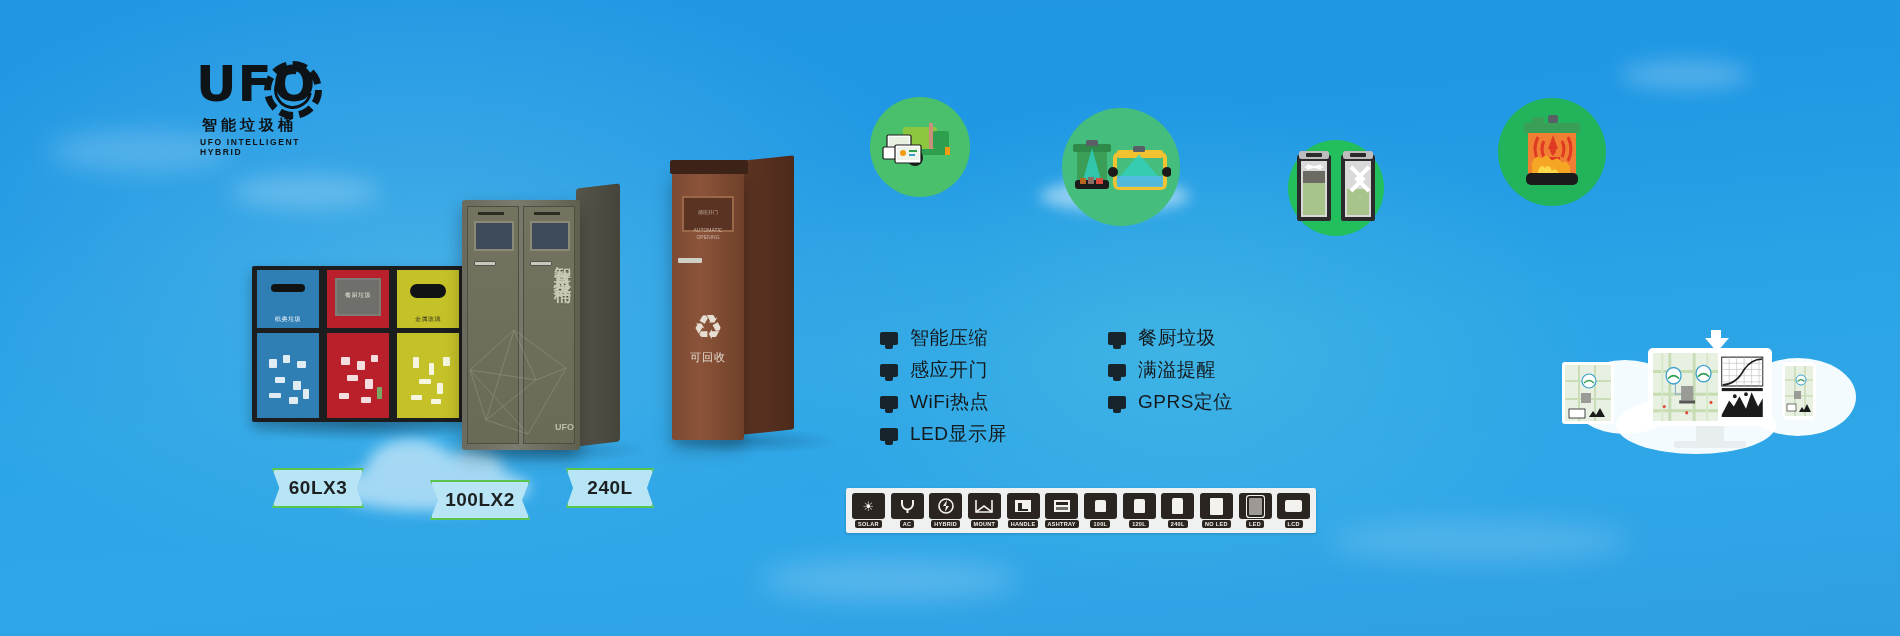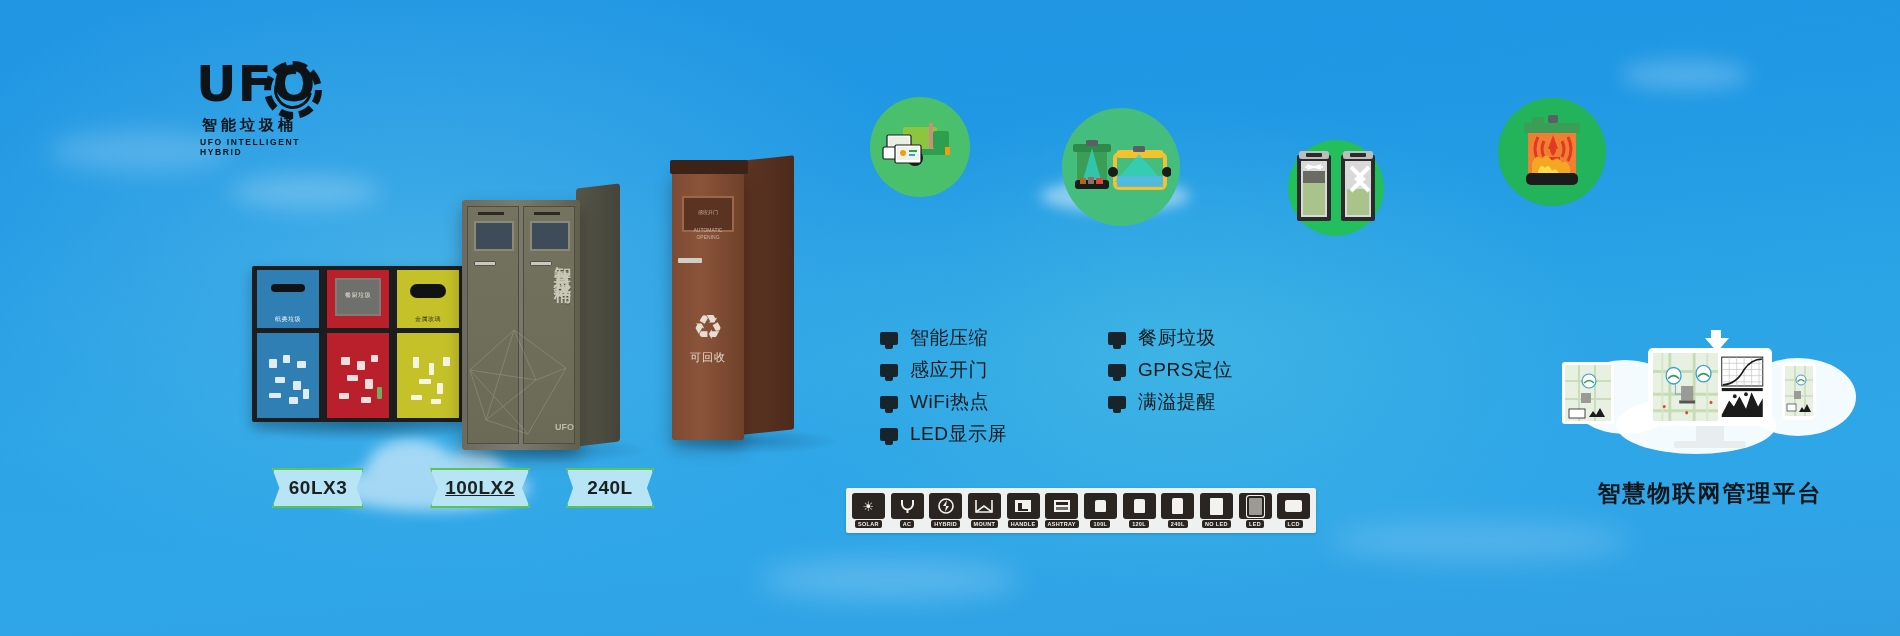--- a/index.html
+++ b/index.html
@@ -150,21 +150,21 @@
      font-size:11px; color:#e6ded2; letter-spacing:1px; }
 
   
   .cap {
     position:absolute; height:40px; background:#b7e5f5; border:2px solid #59c44f;
     display:flex; align-items:center; justify-content:center;
     font-size:19px; font-weight:700; color:#1d2021; letter-spacing:.5px;
     clip-path: polygon(0 0, 100% 0, 92% 50%, 100% 100%, 0 100%, 8% 50%);
   }
   #cap-1 { left:272px; top:468px; width:92px; }
-  #cap-2 { left:430px; top:468px; width:100px;text-decoration:underline; }
+  #cap-2 { left:430px; top:480px; width:100px; }
   #cap-3 { left:566px; top:468px; width:88px; }
 
   
   .gcircle { position:absolute; border-radius:50%; background:#4cc26f; }
   #g1 { left:870px;  top:97px;  width:100px; height:100px; background:#4bc06c; }
   #g2 { left:1062px; top:108px; width:118px; height:118px; background:#45bd7c; }
   #g3 { left:1288px; top:140px; width:96px;  height:96px;  background:#22bf5c; }
   #g4 { left:1498px; top:98px;  width:108px; height:108px; background:#22b35b; }
   .gcircle .glyph { position:absolute; inset:0; display:flex; align-items:center; justify-content:center; }
 
@@ -490,25 +490,25 @@
         <span class="txt">LED显示屏</span>
       </div>
     </div>
     <div class="feat-col fc2">
       <div class="feat">
         <span class="mon"></span>
         <span class="txt">餐厨垃圾</span>
       </div>
       <div class="feat">
         <span class="mon"></span>
-        <span class="txt">GPRS定位</span>
+        <span class="txt">满溢提醒</span>
       </div>
       <div class="feat">
         <span class="mon"></span>
-        <span class="txt">满溢提醒</span>
+        <span class="txt">GPRS定位</span>
       </div>
     </div>
   </div>
 
   <div id="strip">
     <div class="sicon">
       <div class="box">☀</div>
       <div class="cap2">SOLAR</div>
     </div>
     <div class="sicon">
@@ -661,16 +661,15 @@
             <path d="M4 60 l8-14 5 6 6-10 7 12 6-16 7 14 5-8 v18 H4z" fill="#1b1b1b"></path>
             <circle cx="18" cy="42" r="2" fill="#1b1b1b"></circle>
             <circle cx="30" cy="40" r="2" fill="#1b1b1b"></circle>
           </svg>
         </div>
       </div>
     </div>
     <div class="stand"></div>
     <div class="base"></div>
 
-    <div class="pcaption">智慧物联网管理平台</div>
   </div>
 
 </div>
 
 </body></html>

